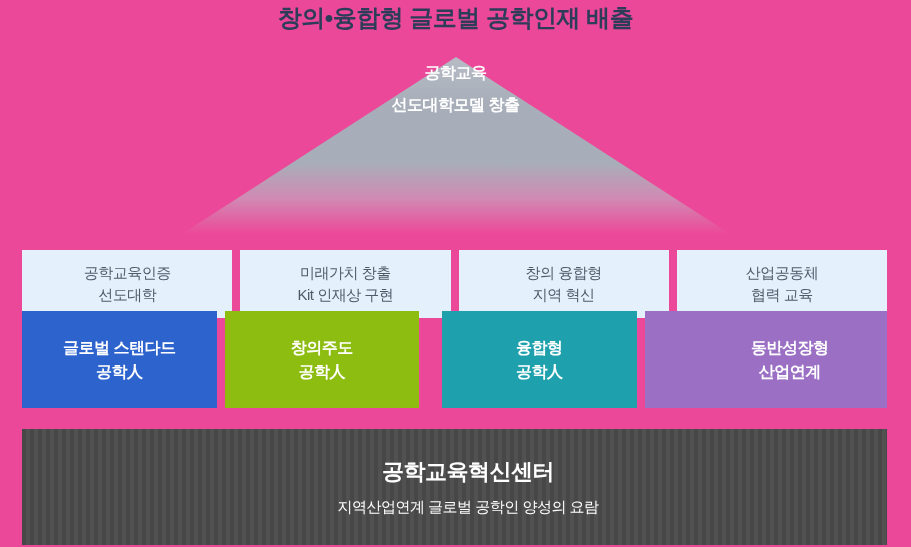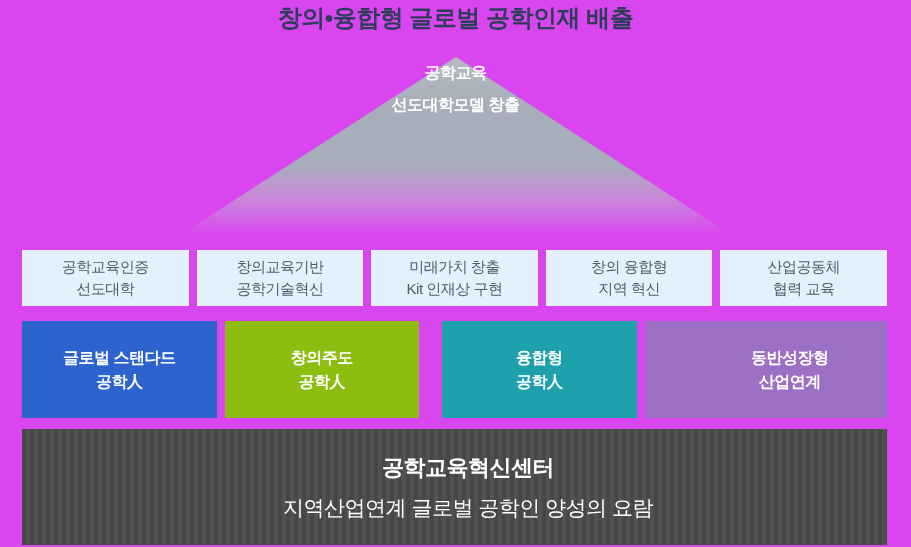--- a/index.html
+++ b/index.html
@@ -1,17 +1,17 @@
 <!DOCTYPE html>
 <html><head>
 <meta charset="utf-8">
 <style>
   html,body{margin:0;padding:0;background:#ffffff;}
   body{font-family:"Liberation Sans","DejaVu Sans",sans-serif;}
-  .canvas{position:relative;width:911px;height:547px;background:#d946ef;overflow:hidden;margin:0 auto;}
+  .canvas{position:relative;width:911px;height:547px;background:#ec4899;overflow:hidden;margin:0 auto;}
 
   .page-title{
     position:absolute;top:2px;left:0;right:0;
     text-align:center;font-size:24px;font-weight:bold;
     color:#2c3c59;letter-spacing:-0.5px;
   }
 
   .pyramid{
     position:absolute;left:182px;top:57px;width:548px;height:177px;
     background:linear-gradient(180deg,
@@ -24,62 +24,60 @@
   }
   .pyramid-text{
     position:absolute;left:0;right:0;top:57px;
     text-align:center;color:#ffffff;font-weight:bold;
     font-size:16px;line-height:32px;white-space:pre-line;
     letter-spacing:-0.5px;
   }
 
   .row{position:absolute;left:22px;right:24px;display:flex;gap:8px;}
   .row-headers{top:250px;}
-  .row-pillars{top:321px;align-items:flex-end;}
+  .row-pillars{top:311px;align-items:flex-end;}
 
   .header-box{
-    flex:1;height:56px;background:#e4f0fb;
+    flex:1;height:68px;background:#e4f0fb;
     display:flex;align-items:center;justify-content:center;text-align:center;
     font-size:15px;line-height:22px;color:#4f5b6b;
     white-space:pre-line;letter-spacing:-0.5px;
   }
   .pillar-box{
     flex:1;height:97px;
     display:flex;align-items:center;justify-content:center;text-align:center;
     font-size:16px;line-height:24px;color:#ffffff;font-weight:bold;
     white-space:pre-line;letter-spacing:-0.5px;
   }
 
   .footer{
     position:absolute;left:22px;right:24px;top:429px;height:116px;
     background:repeating-linear-gradient(90deg,
       #474747 0px,#474747 4px,
       #515151 4px,#515151 8px);
     display:flex;flex-direction:column;align-items:center;justify-content:center;
     gap:11px;color:#ffffff;text-align:center;padding-left:27px;
   }
   .footer-title{font-size:22px;font-weight:bold;letter-spacing:-0.5px;}
-  .footer-subtitle{font-size:21px;letter-spacing:-0.5px;}
+  .footer-subtitle{font-size:15px;letter-spacing:-0.5px;}
 </style>
 </head>
 <body>
 
 <div class="canvas">
 
   <div class="page-title">창의•융합형 글로벌 공학인재 배출</div>
 
   <div class="pyramid"></div>
   <div class="pyramid-text">공학교육
 선도대학모델 창출</div>
 
   <div class="row row-headers">
     <div class="header-box">공학교육인증
 선도대학</div>
-    <div class="header-box">창의교육기반
-공학기술혁신</div>
     <div class="header-box">미래가치 창출
 Kit 인재상 구현</div>
     <div class="header-box">창의 융합형
 지역 혁신</div>
     <div class="header-box">산업공동체
 협력 교육</div>
   </div>
 
   <div class="row row-pillars">
     <div class="pillar-box" style="background-color: rgb(45, 99, 204);">글로벌 스탠다드

